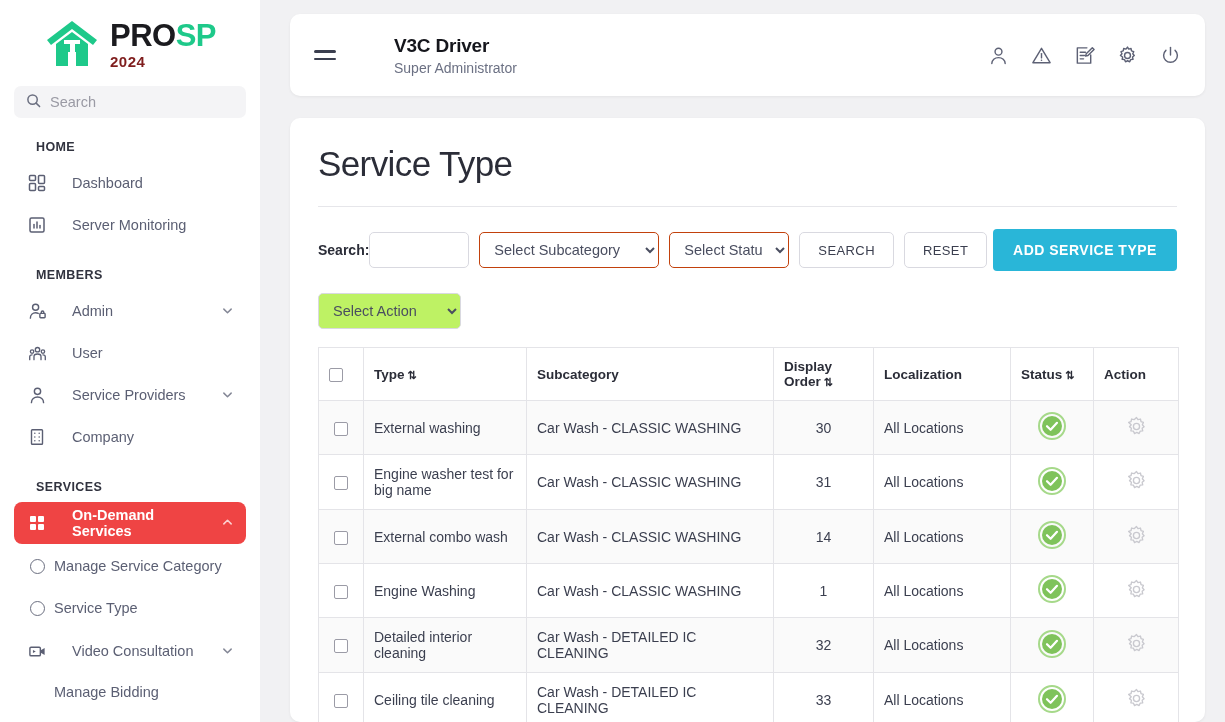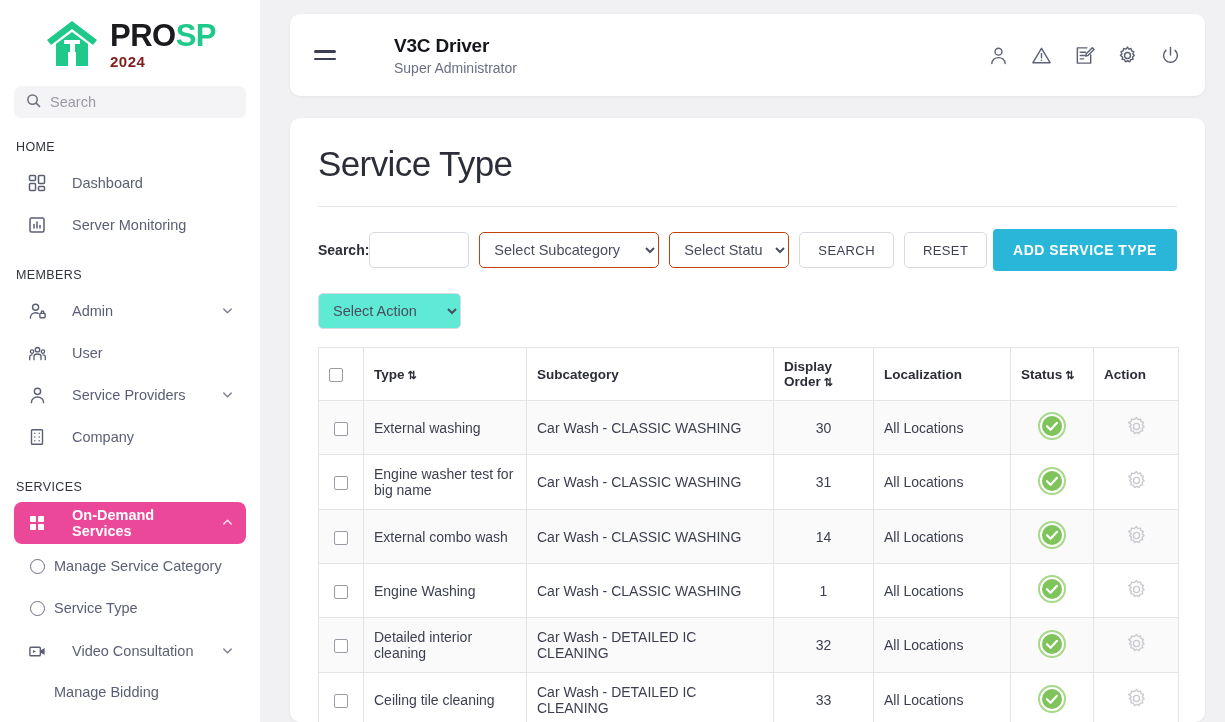--- a/index.html
+++ b/index.html
@@ -34,40 +34,41 @@
     margin: 4px 14px 0 14px;
     height: 32px;
     background: #f4f4f6;
     border-radius: 7px;
     display: flex; align-items: center;
     gap: 9px; padding: 0 12px;
   }
   .side-search .ph { color: #9a9aa4; font-size: 14.5px; }
 
   .nav-section {
-    font-size: 12.5px; font-weight: 400; color: #31333f;
+    font-size: 12.5px; font-weight: 700; color: #31333f;
     letter-spacing: 0.4px;
     padding: 22px 0 8px 16px;
+    margin-left: 20px;
   }
   .nav-item {
     display: flex; align-items: center;
     height: 42px;
     margin: 0 14px;
     padding: 0 12px;
     border-radius: 8px;
     color: #5b5f73;
     font-size: 14.5px;
     cursor: pointer;
     gap: 24px;
   }
   .nav-item .ico { width: 22px; height: 22px; flex: 0 0 22px; display: flex; align-items: center; justify-content: center; }
   .nav-item .lbl { flex: 1 1 auto; }
   .nav-item .chev { width: 12px; flex: 0 0 12px; opacity: .75; }
   .nav-item.active {
-    background: #ec4899;
+    background: #ef4444;
     color: #ffffff;
     font-weight: 700;
   }
   .nav-sub {
     display: flex; align-items: center;
     min-height: 40px;
     margin: 2px 14px;
     padding: 8px 12px;
     border-radius: 8px;
     color: #5b5f73;
@@ -133,21 +134,21 @@
   }
   .btn-primary {
     margin-left: auto;
     background: #29b6d8; border: none; color: #fff;
     font-weight: 700; font-size: 14px; letter-spacing: .5px;
     height: 42px; padding: 0 20px; border-radius: 4px;
   }
   .action-row { margin-top: 22px; }
   .action-select {
     height: 36px; border: 1px solid #d9d9e0; border-radius: 5px;
-    background: #5eead4; font-size: 14.5px; color: #4a4e60;
+    background: #bef264; font-size: 14.5px; color: #4a4e60;
     padding: 0 10px; width: 143px;
     font-family: "Liberation Sans", sans-serif;
   }
 
   
   table.grid { width: 100%; border-collapse: collapse; margin-top: 18px; table-layout: fixed; }
   table.grid th, table.grid td {
     border: 1px solid #e4e4e8;
     font-size: 14px; color: #3b3f4f;
     padding: 11px 10px;

